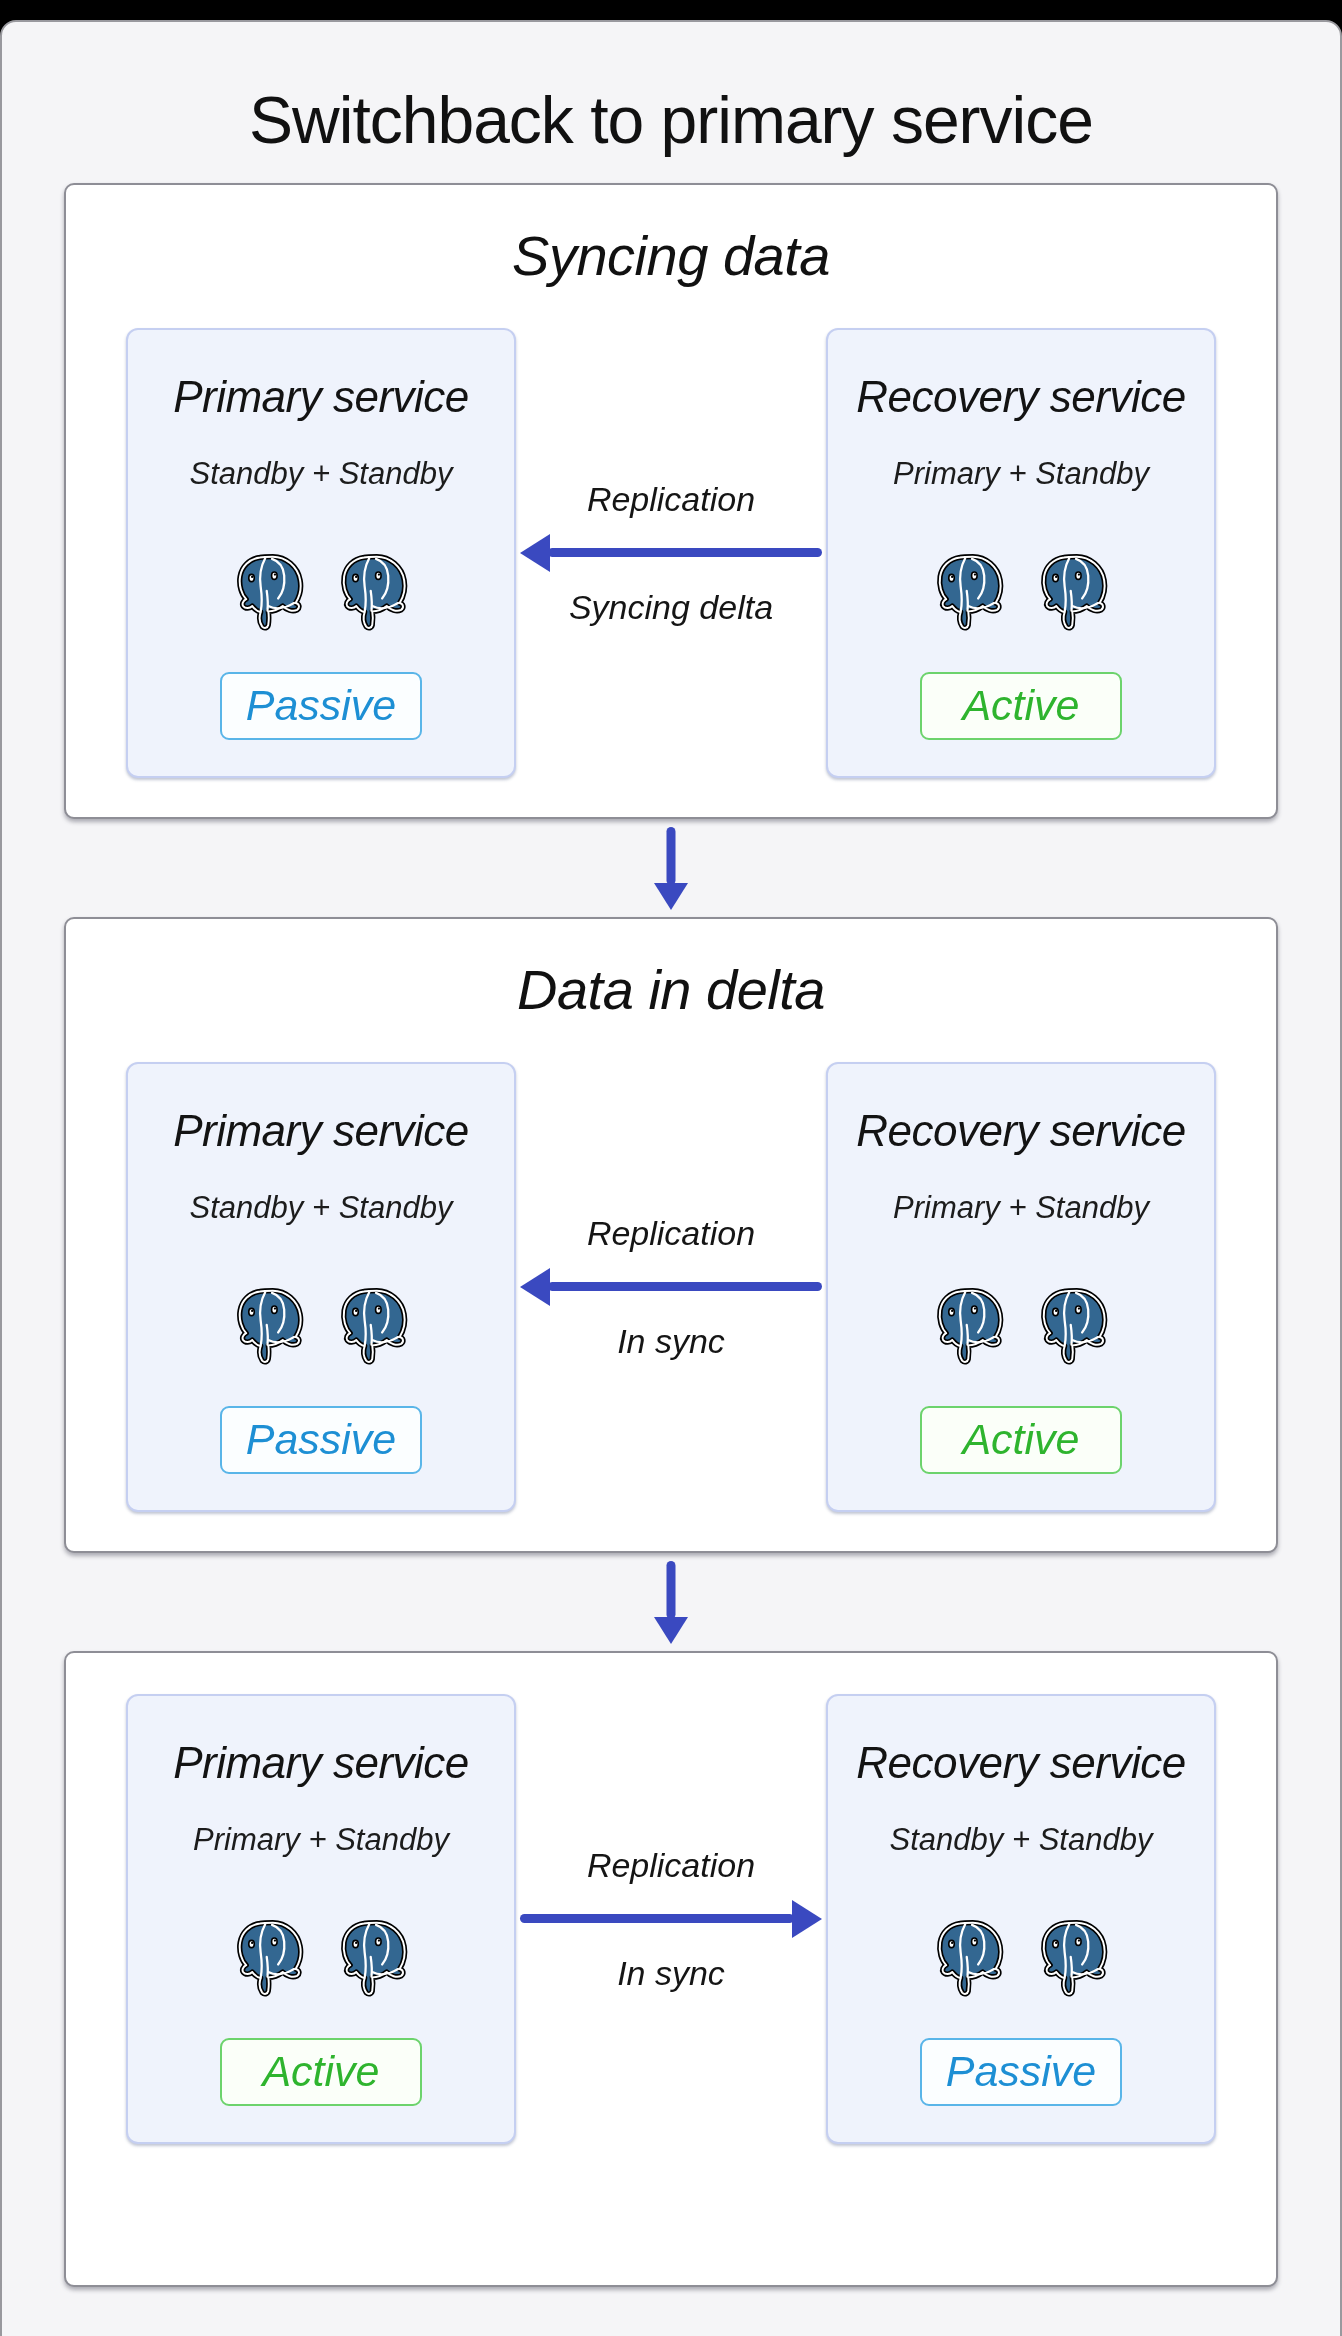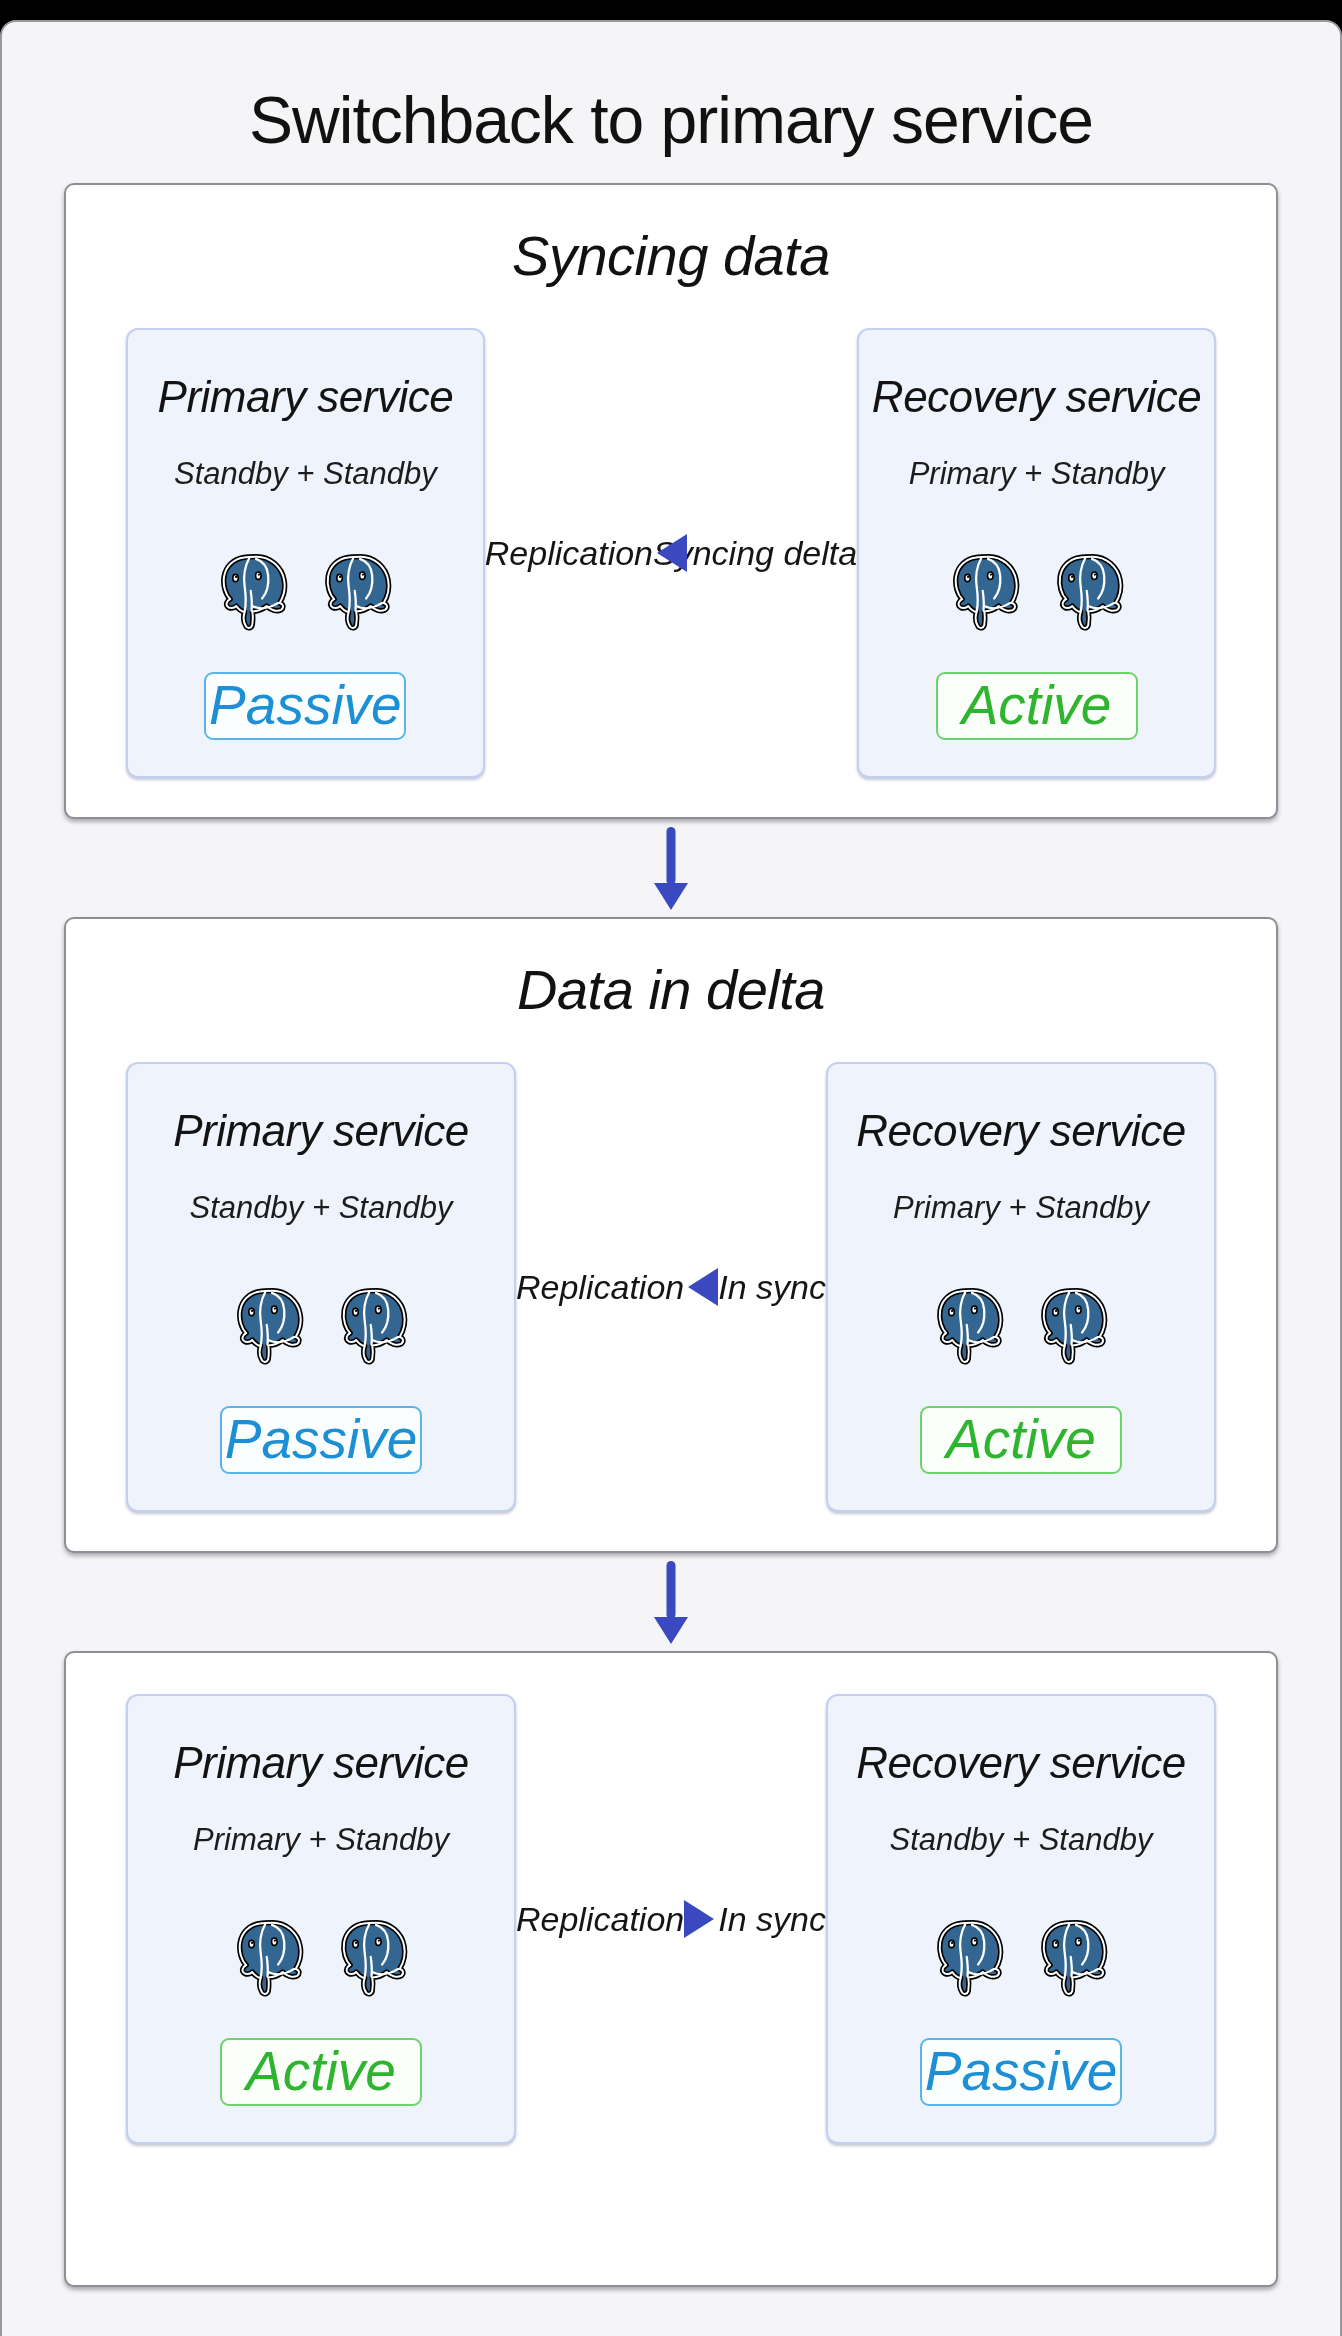--- a/index.html
+++ b/index.html
@@ -88,28 +88,28 @@
   .icons-row{
     margin-top:60px;
     display:flex;gap:28px;align-items:center;
   }
   .pg{width:76px;height:80px;display:block;}
   .badge{
     margin-top:40px;
     width:202px;height:68px;
     border-radius:9px;
     display:flex;align-items:center;justify-content:center;
-    font-size:55px;line-height:1;
+    font-size:43px;line-height:1;
     background:#fbfeff;
   }
   .badge.passive{border:2px solid var(--passive-border);color:var(--passive-text);background:#fbfeff;}
   .badge.active{border:2px solid var(--active-border);color:var(--active-text);background:#fbfff9;}
   .rep-col{
     flex:1;
-    display:flex;flex-direction:row;justify-content:center;align-items:center;
+    display:flex;flex-direction:column;justify-content:center;align-items:center;
   }
   .rep-label{
     font-size:34px;line-height:40px;color:#151515;
     white-space:nowrap;
   }
   .rep-arrow{
     position:relative;
     width:100%;height:40px;
     margin:14px 0;
   }

